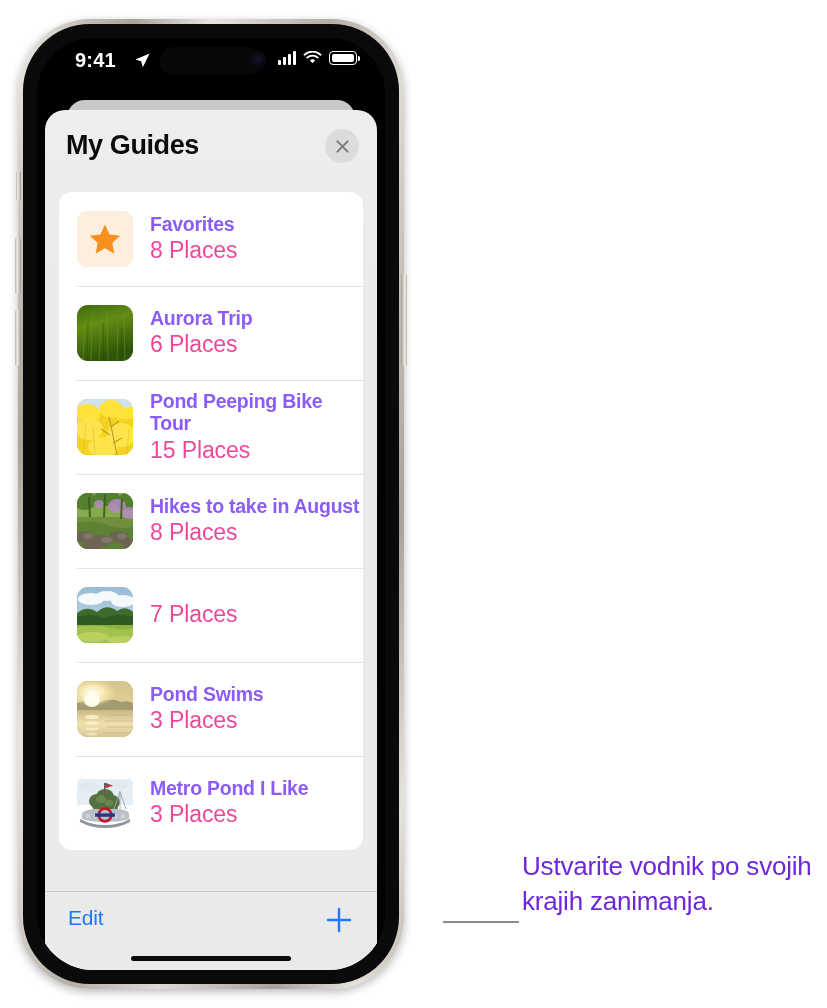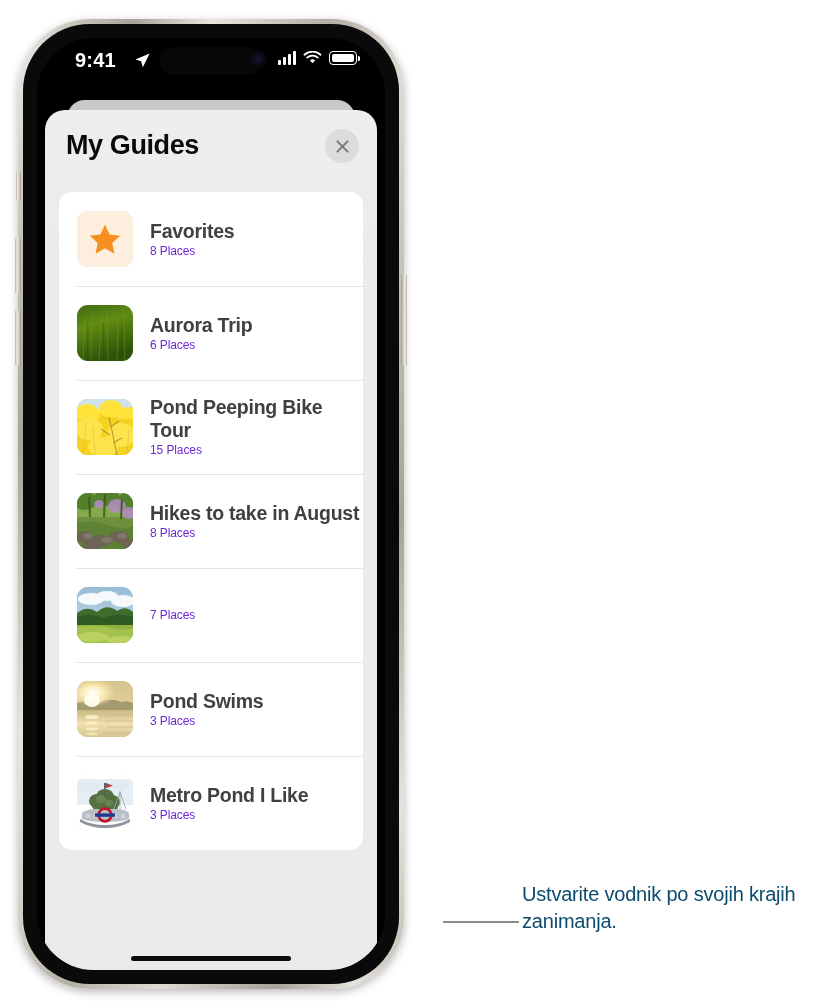--- a/index.html
+++ b/index.html
@@ -214,27 +214,27 @@
   .guide-text {
     margin-left: 17px;
     display: flex;
     flex-direction: column;
     justify-content: center;
     gap: 2px;
   }
   .guide-name {
     font-size: 19.5px;
     font-weight: 700;
-    color: #404040;
+    color: #8b5cf6;
     letter-spacing: -0.25px;
     line-height: 1.15;
   }
   .guide-count {
-    font-size: 12px;
-    color: #6d28d9;
+    font-size: 23px;
+    color: #ec4899;
     letter-spacing: -0.1px;
     line-height: 1.2;
   }
 
   
   #toolbar {
     position: absolute;
     left: 0; right: 0;
     bottom: 0;
     height: 78px;
@@ -281,25 +281,25 @@
     left: 443px;
     top: 921px;
     width: 76px;
     height: 2px;
     background: #8c8c8c;
     z-index: 8;
   }
   #callout-text {
     position: absolute;
     left: 522px;
-    top: 881px;
+    top: 849px;
     width: 300px;
-    font-size: 20px;
+    font-size: 26px;
     line-height: 1.33;
-    color: #0c4a6e;
+    color: #6d28d9;
     letter-spacing: -0.2px;
     z-index: 8;
   }
 </style>
 </head>
 <body>
 
 <div id="phone-frame">
   <div class="frame-outer"></div>
 
@@ -589,20 +589,28 @@
               </svg>
             </div>
             <div class="guide-text">
               <div class="guide-name">Metro Pond I Like</div>
               <div class="guide-count">3 Places</div>
             </div>
           </div>
 
         </div>
 
+        <div id="toolbar">
+          <button id="edit-button">Edit</button>
+          <button id="add-guide-button">
+            <svg width="32" height="32" viewBox="0 0 32 32">
+              <path d="M16 5 L16 27 M5 16 L27 16" stroke="#1a7aff" stroke-width="2.4" stroke-linecap="round"></path>
+            </svg>
+          </button>
+        </div>
 
         <div id="home-indicator"></div>
       </div>
 
     </div>
   </div>
 </div>
 
 <div id="callout-line"></div>
 <div id="callout-text">Ustvarite vodnik po svojih krajih zanimanja.</div>

